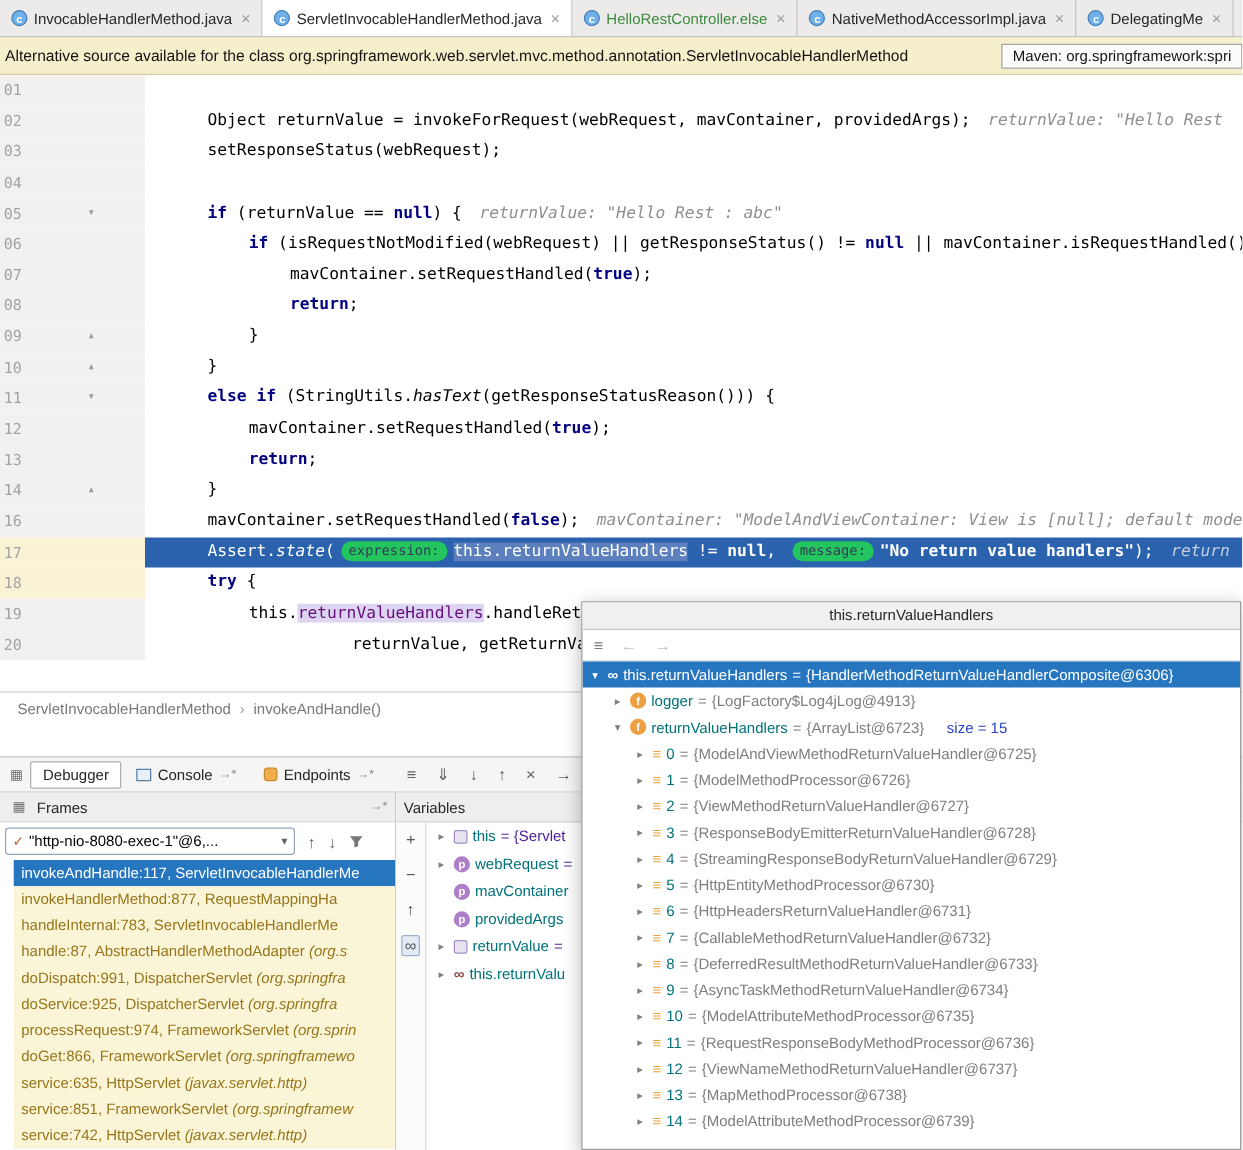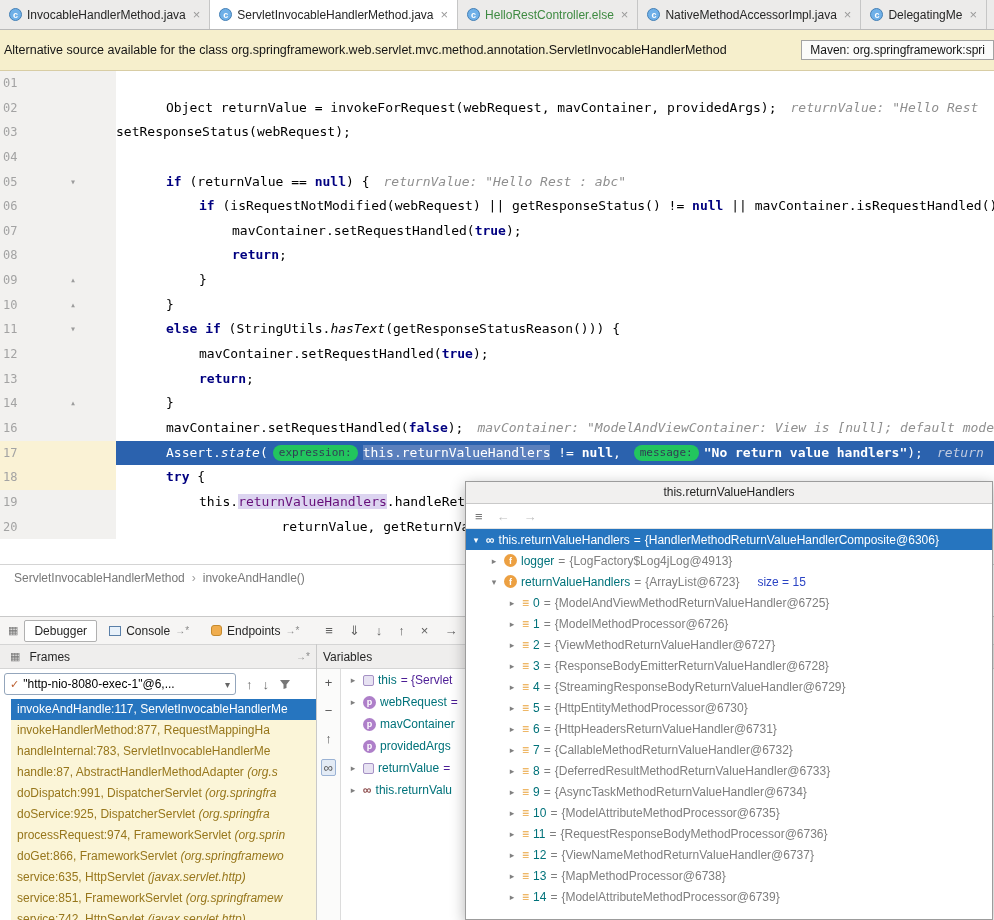--- a/index.html
+++ b/index.html
@@ -8,21 +8,21 @@
 
   
   .tabbar{height:30px;background:#ECEBEA;border-bottom:1px solid #B9B9B9;display:flex;align-items:stretch;overflow:hidden;box-sizing:border-box;}
   .tab{display:flex;align-items:center;gap:5px;padding:0 9px;border-right:1px solid #C6C6C6;font-size:12px;color:#262626;white-space:nowrap;cursor:default;}
   .tab.active{background:#FFFFFF;}
   .tab.green .tlabel{color:#3E8A41;}
   .classicon{width:13px;height:13px;border-radius:50%;background:#6FB0E8;border:1px solid #4580B5;color:#fff;font-size:9px;font-weight:bold;display:flex;align-items:center;justify-content:center;box-sizing:border-box;flex:none;}
   .tclose{color:#9A9A9A;font-size:13px;margin-left:2px;}
 
   
-  .banner{height:41px;background:#F6EFCC;border-bottom:1px solid #D8CDA4;display:flex;align-items:center;padding:0 0 0 4px;font-size:12.5px;color:#141414;box-sizing:border-box;overflow:hidden;}
+  .banner{height:30px;background:#F6EFCC;border-bottom:1px solid #D8CDA4;display:flex;align-items:center;padding:0 0 0 4px;font-size:12.5px;color:#141414;box-sizing:border-box;overflow:hidden;}
   .banner-text{white-space:nowrap;overflow:hidden;}
   .banner-action{margin-left:auto;border:1px solid #A3A3A3;background:#FBFBFA;padding:2px 8px;font-size:12px;white-space:nowrap;flex:none;}
 
   
   .editor{height:493px;background:#fff;overflow:hidden;font-family:"DejaVu Sans Mono",monospace;font-size:13px;}
   .eline{display:flex;height:24.65px;line-height:24.65px;}
   .gut{width:116px;flex:none;background:#F2F1EF;position:relative;box-sizing:border-box;}
   .gut.cream{background:#FAF2D5;}
   .gut .n{padding-left:3px;font-size:12px;color:#A3A3A3;}
   .gut .fold{position:absolute;left:70px;top:0;color:#9C9C9C;font-size:10px;}
@@ -144,21 +144,21 @@
       <div class="eline">
         <div class="gut"><span class="n">01</span></div>
         <div class="codeln" style="padding-left: 50px;"></div>
       </div>
       <div class="eline">
         <div class="gut"><span class="n">02</span></div>
         <div class="codeln" style="padding-left: 50px;"><span class="tk-p">Object returnValue = invokeForRequest(webRequest, mavContainer, providedArgs);</span><span class="tk-h">returnValue: "Hello Rest</span></div>
       </div>
       <div class="eline">
         <div class="gut"><span class="n">03</span></div>
-        <div class="codeln" style=""><span class="tk-p">setResponseStatus(webRequest);</span></div>
+        <div class="codeln" style="padding-left: 50px;"><span class="tk-p">setResponseStatus(webRequest);</span></div>
       </div>
       <div class="eline">
         <div class="gut"><span class="n">04</span></div>
         <div class="codeln" style="padding-left: 50px;"></div>
       </div>
       <div class="eline">
         <div class="gut"><span class="n">05</span><span class="fold">▾</span></div>
         <div class="codeln" style="padding-left: 50px;"><span class="tk-k">if</span><span class="tk-p"> (returnValue == </span><span class="tk-k">null</span><span class="tk-p">) {</span><span class="tk-h">returnValue: "Hello Rest : abc"</span></div>
       </div>
       <div class="eline">

